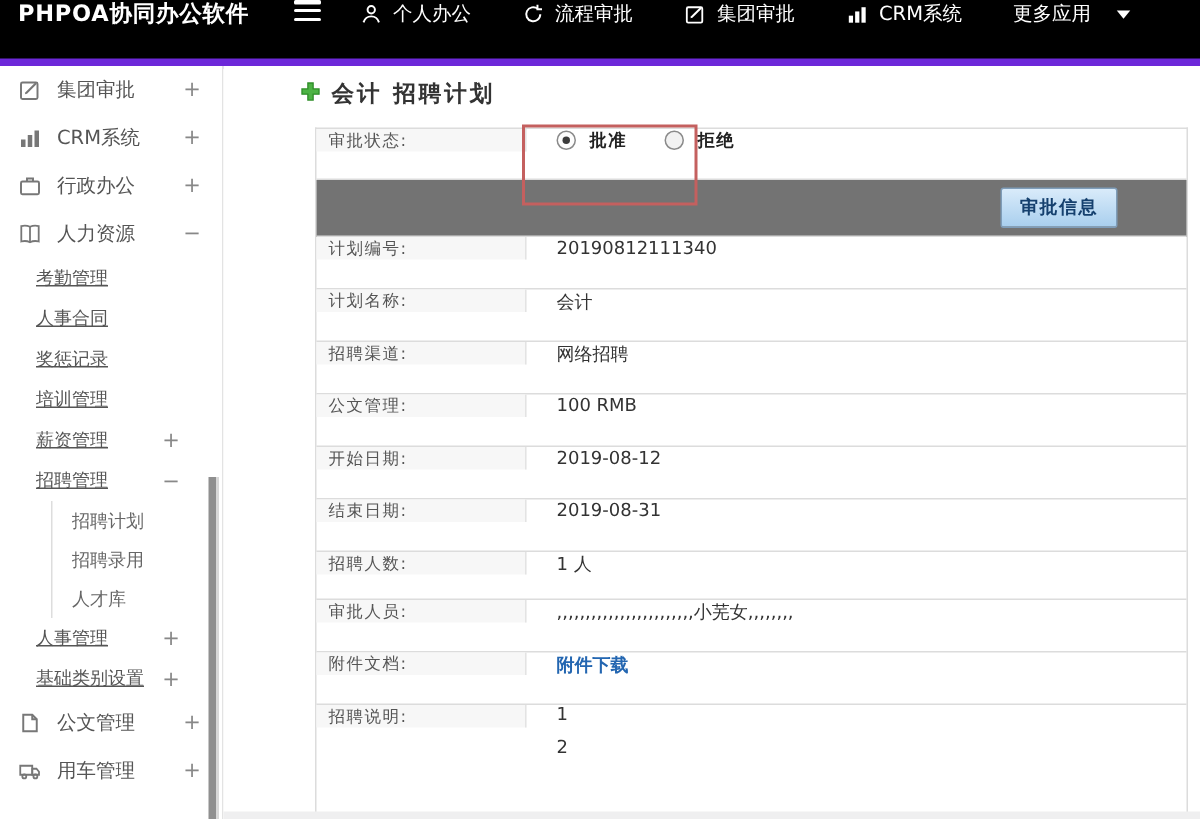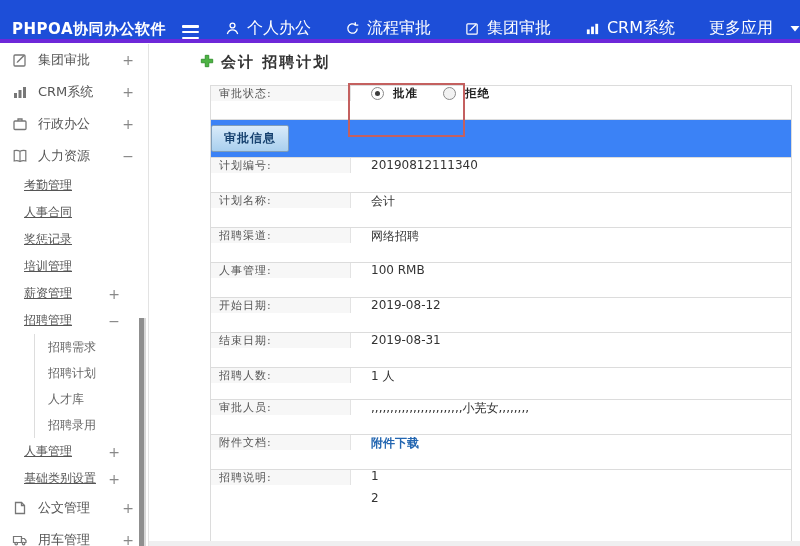--- a/index.html
+++ b/index.html
@@ -4,28 +4,28 @@
 <style>
   html,body{margin:0;padding:0;}
   body{
     width:800px;height:546px;overflow:hidden;position:relative;
     font-family:"DejaVu Sans","Liberation Sans",sans-serif;
     background:#ffffff;color:#333;
   }
   
   .topbar{
     position:absolute;top:0;left:0;width:800px;height:39px;
-    background:#1d4ed8;border-bottom:4px solid #6d28d9;
-    display:flex;align-items:flex-end;color:#fff;
+    background:#000000;border-bottom:7px solid #6d28d9;
+    display:flex;align-items:flex-start;color:#fff;
   }
   .brand{font-size:15px;font-weight:bold;padding-left:12px;width:184px;letter-spacing:.5px;}
   .hamburger{width:18px;height:14px;display:flex;flex-direction:column;justify-content:space-between;cursor:pointer;margin-right:26px;}
   .hamburger i{display:block;height:2.5px;background:#fff;border-radius:1px;}
   .nav{display:flex;align-items:center;gap:34px;}
-  .nav-item{display:flex;align-items:center;gap:7px;font-size:16px;cursor:pointer;white-space:nowrap;}
+  .nav-item{display:flex;align-items:center;gap:7px;font-size:13px;cursor:pointer;white-space:nowrap;}
   .nav-item svg{display:block;}
   .caret{margin-left:10px;}
   
   .sidebar{
     position:absolute;top:44px;left:0;width:148px;bottom:0;background:#fff;
     border-right:1px solid #e3e3e3;overflow:hidden;
   }
   .s-item{display:flex;align-items:center;color:#555;cursor:pointer;position:relative;}
   .s-item.lvl0{height:32px;font-size:13px;padding-left:12px;}
   .s-item.lvl1{height:27px;font-size:12px;padding-left:24px;text-decoration:underline;}
@@ -45,21 +45,21 @@
   .t-label{
     width:140px;flex:0 0 140px;background:#f7f7f7;border-right:1px solid #e3e3e3;
     font-size:11px;color:#555;letter-spacing:1px;display:flex;align-items:center;padding-left:8px;box-sizing:border-box;
   }
   .t-value{flex:1;display:flex;align-items:center;padding-left:20px;font-size:12px;color:#333;}
   .row-status{height:33px;}
   .row-std{height:34px;}
   .row-people{height:31px;}
   .row-desc{height:80px;}
   .row-desc .t-value{flex-direction:column;align-items:flex-start;justify-content:center;gap:10px;}
-  .row-button{height:37px;background:#3b82f6;border-bottom:1px solid #dcdcdc;display:flex;align-items:center;justify-content:flex-start;padding-right:46px;}
+  .row-button{height:37px;background:#737373;border-bottom:1px solid #dcdcdc;display:flex;align-items:center;justify-content:flex-end;padding-right:46px;}
   .approve-btn{
     background:linear-gradient(#d9ebfa,#a9cfee);
     border:1px solid #7f9db9;border-radius:2px;
     color:#15406e;font-weight:bold;font-size:12px;letter-spacing:1px;
     padding:4px 12px;cursor:pointer;font-family:inherit;
   }
   .radio-group{display:flex;align-items:center;gap:9px;}
   .radio{width:13px;height:13px;border:1px solid #8a8a8a;border-radius:50%;background:#f2f2f2;position:relative;box-sizing:border-box;cursor:pointer;}
   .radio.checked{background:#fdfdfd;}
   .radio.checked::after{content:"";position:absolute;left:3px;top:3px;right:3px;bottom:3px;border-radius:50%;background:#3c3c3c;}
@@ -190,30 +190,27 @@
   <div class="s-item lvl1">
     <span class="s-label">薪资管理</span>
     <span class="s-toggle">+</span>
   </div>
   <div class="s-item lvl1">
     <span class="s-label">招聘管理</span>
     <span class="s-toggle">−</span>
   </div>
 
   <div class="s-item lvl2">
-    <span class="s-label">招聘需求</span>
+    <span class="s-label">招聘计划</span>
   </div>
   <div class="s-item lvl2">
-    <span class="s-label">招聘计划</span>
+    <span class="s-label">招聘录用</span>
   </div>
   <div class="s-item lvl2">
     <span class="s-label">人才库</span>
-  </div>
-  <div class="s-item lvl2">
-    <span class="s-label">招聘录用</span>
   </div>
 
   <div class="s-item lvl1">
     <span class="s-label">人事管理</span>
     <span class="s-toggle">+</span>
   </div>
   <div class="s-item lvl1">
     <span class="s-label">基础类别设置</span>
     <span class="s-toggle">+</span>
   </div>
@@ -279,21 +276,21 @@
     </div>
     <div class="t-row row-std">
       <div class="t-label">计划名称:</div>
       <div class="t-value">会计</div>
     </div>
     <div class="t-row row-std">
       <div class="t-label">招聘渠道:</div>
       <div class="t-value">网络招聘</div>
     </div>
     <div class="t-row row-std">
-      <div class="t-label">人事管理:</div>
+      <div class="t-label">公文管理:</div>
       <div class="t-value">100 RMB</div>
     </div>
     <div class="t-row row-std">
       <div class="t-label">开始日期:</div>
       <div class="t-value">2019-08-12</div>
     </div>
     <div class="t-row row-std">
       <div class="t-label">结束日期:</div>
       <div class="t-value">2019-08-31</div>
     </div>

